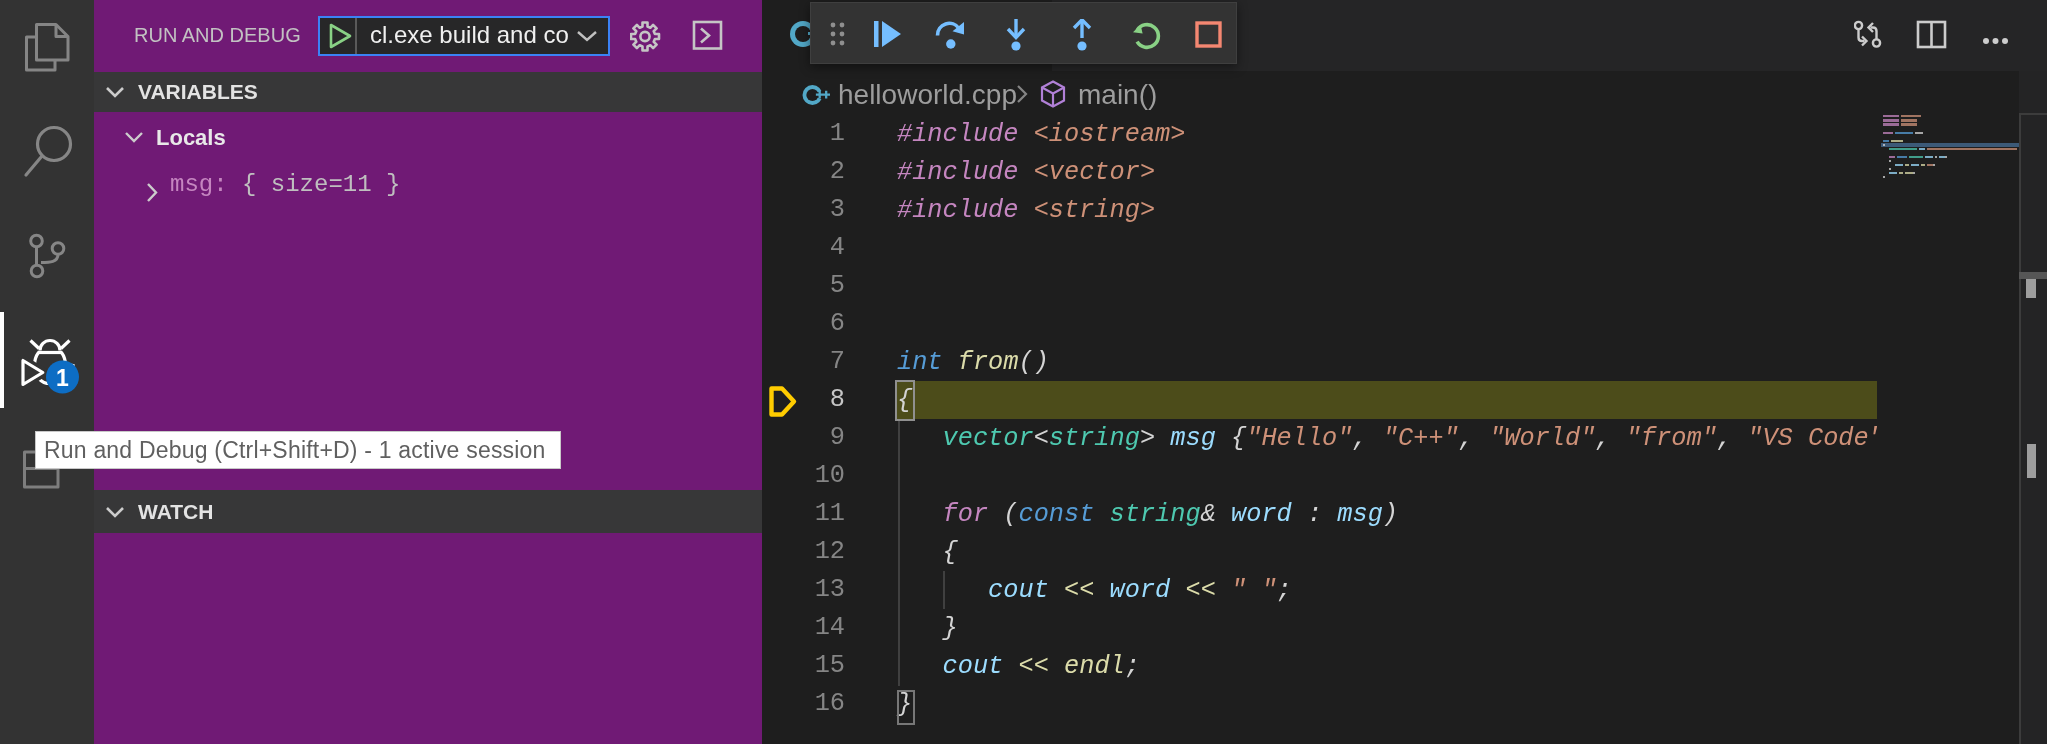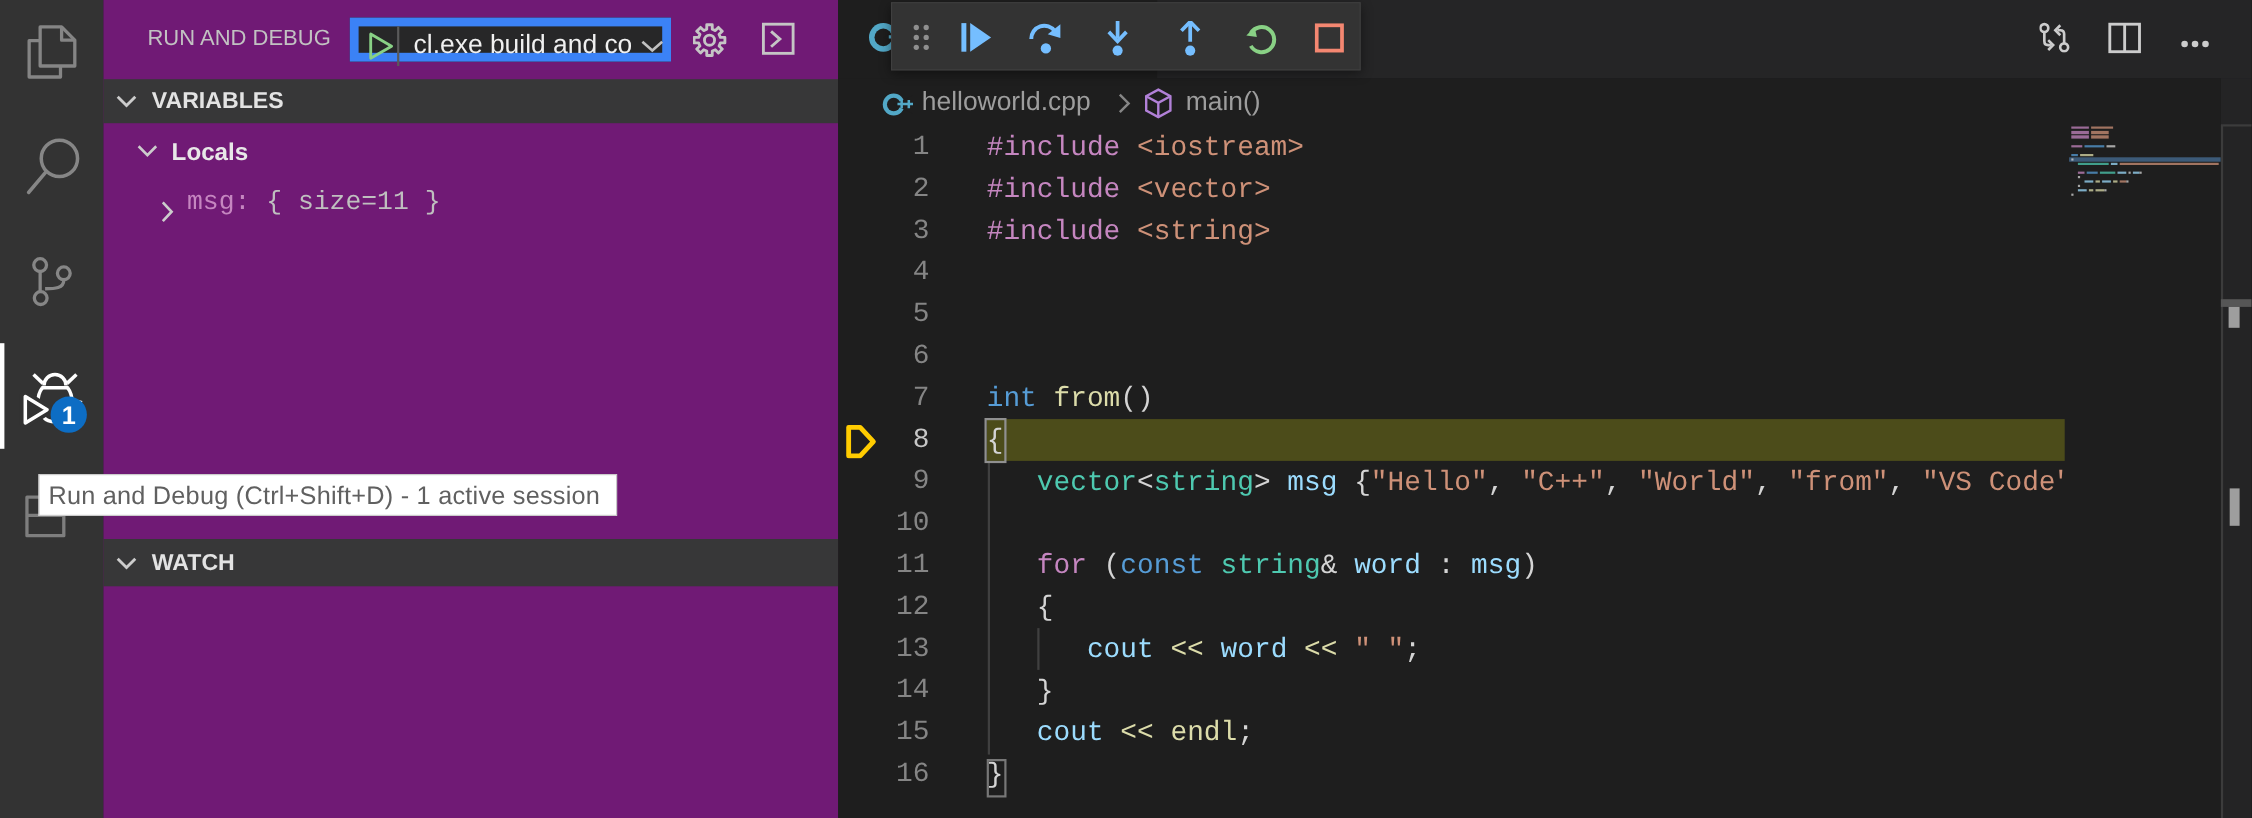--- a/index.html
+++ b/index.html
@@ -12,25 +12,25 @@
 
 #sbar{left:94px;top:0;width:668px;height:744px;background:#701a75;}
 .secthead{left:0;width:668px;background:#373738;color:#e3e3e3;font-weight:bold;font-size:21px;}
 .secthead .lbl{position:absolute;left:44px;top:50%;transform:translateY(-50%);}
 .tree-bold{font-weight:bold;color:#e8e8e8;font-size:22px;}
 .mono{font-family:"Liberation Mono",monospace;}
 
 #ed{left:762px;top:0;width:1285px;height:744px;background:#1e1e1e;}
 #tabbar{left:0;top:0;width:1285px;height:71px;background:#252526;}
 #tabactive{left:0;top:0;width:290px;height:71px;background:#1e1e1e;}
-#crumbs{left:0;top:71px;width:1285px;height:44px;background:#1e1e1e;color:#9d9d9d;font-size:24px;}
+#crumbs{left:0;top:71px;width:1285px;height:44px;background:#1e1e1e;color:#9d9d9d;font-size:28px;}
 .cl{position:absolute;left:135px;white-space:pre;font-family:"Liberation Mono",monospace;font-size:25.3px;line-height:38px;height:38px;color:#d4d4d4;}
 #lns{position:absolute;left:3px;top:115px;width:80px;text-align:right;white-space:pre;font-family:"Liberation Mono",monospace;font-size:25.3px;line-height:38px;color:#858585;}
 .k1{color:#c586c0;}.k2{color:#569cd6;}.ty{color:#4ec9b0;}.vb{color:#9cdcfe;}.st{color:#ce9178;}.fn{color:#dcdcaa;}
-#codewrap{left:0;top:115px;width:1115px;height:629px;overflow:hidden;}
+#codewrap{left:0;top:115px;width:1115px;height:629px;overflow:hidden;font-style:italic;}
 .iguide{position:absolute;width:2px;background:#404040;}
 
 #mmap{left:1115px;top:0;width:142px;height:744px;overflow:hidden;}
 .mt{position:absolute;height:2.2px;}
 
 #rstrip{left:2019px;top:71px;width:28px;height:673px;background:#242425;}
 
 #dtool{left:810px;top:2px;width:427px;height:62px;background:#333333;border:1px solid #3f3f3f;box-shadow:0 3px 10px rgba(0,0,0,0.45);}
 
 #tip{left:35px;top:431px;width:526px;height:38px;background:#ffffff;border:1px solid #c8c8c8;color:#606060;font-size:23px;letter-spacing:0.2px;line-height:37px;padding-left:8px;white-space:nowrap;z-index:50;}
@@ -79,21 +79,21 @@
     <path d="M24.5 468.5 H41"></path>
     <path d="M41 452 V468.5"></path>
   </g>
 </svg>
 <div class="abs active-ind"></div>
 </div>
 
 <div class="abs" id="sbar">
   <div class="abs" style="left:40px;top:24px;color:#c2c2c2;font-size:20px;">RUN AND DEBUG</div>
 
-  <div class="abs" style="left:224px;top:16px;width:292px;height:40px;border:8px solid #3b82f6;background:#272728;">
+  <div class="abs" style="left:224px;top:16px;width:292px;height:40px;border:2px solid #3b82f6;background:#272728;">
     <svg class="abs" style="left:8px;top:4px" width="28" height="28" viewBox="0 0 28 28">
           <path d="M3 3 V25 L22 14 Z" fill="none" stroke="#89d185" stroke-width="2.6" stroke-linejoin="round"></path>
         </svg>
     <div class="abs" style="left:35px;top:0;width:2px;height:36px;background:#5a5a5a;"></div>
     <div class="abs" style="left:50px;top:3px;font-size:24px;color:#f0f0f0;white-space:nowrap;width:198px;overflow:hidden;">cl.exe build and co</div>
     <svg class="abs" style="left:254px;top:8px" width="26" height="20" viewBox="0 0 26 20">
           <path d="M4 6 L13 14 L22 6" fill="none" stroke="#c0c0c0" stroke-width="2.4"></path>
         </svg>
   </div>
   <svg class="abs" style="left:536px;top:8px" width="60" height="58" viewBox="0 0 60 58">

